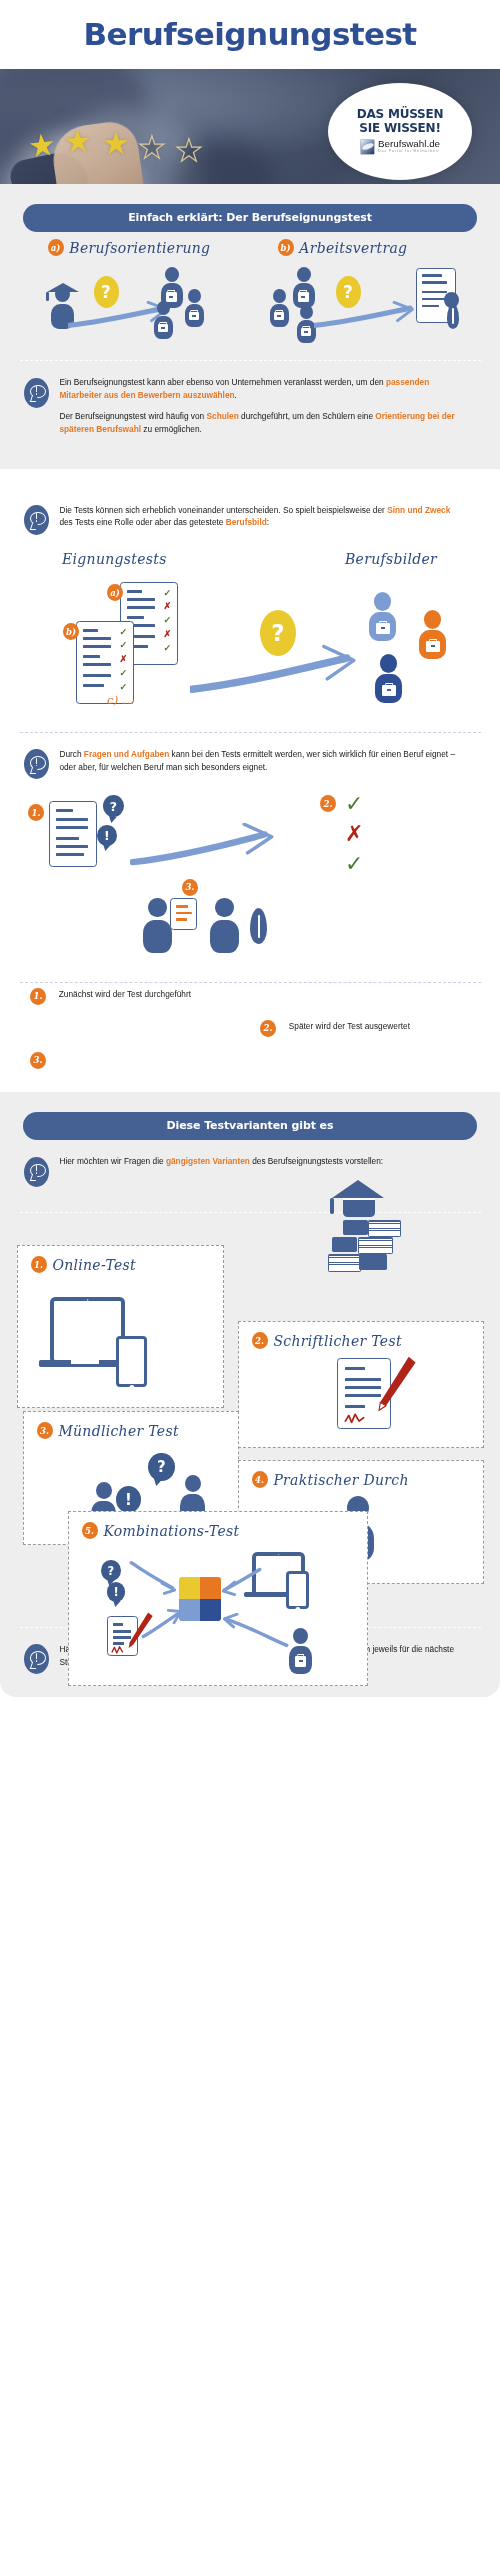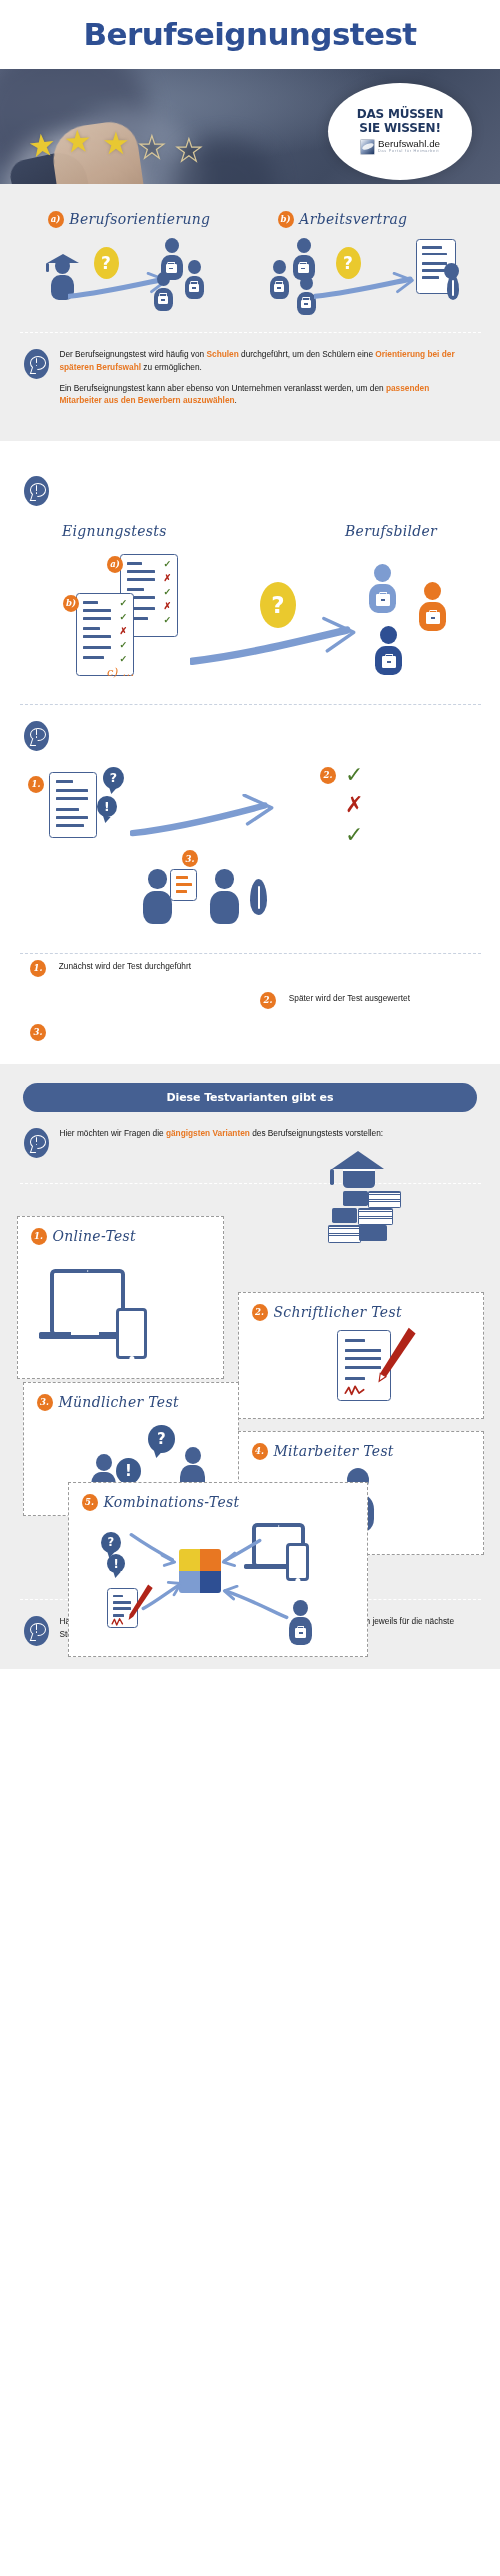--- a/index.html
+++ b/index.html
@@ -4,21 +4,21 @@
 <title>Berufseignungstest Infografik</title>
 <style>
   html,body{margin:0;padding:0;}
   body{
     width:500px;
     background:#ffffff;
     font-family:"Liberation Sans", sans-serif;
     color:#1b1b1b;
     -webkit-font-smoothing:antialiased;
   }
-  .page{width:500px;position:relative;overflow:hidden;}
+  .page{width:500px;position:relative;overflow:hidden;border-radius:16px;}
 
   
   .title-bar{
     background:#ffffff;
     height:69px;
     display:flex;align-items:center;justify-content:center;
   }
   .title-bar h1{
     margin:0;
     font-family:"DejaVu Sans", sans-serif;
@@ -270,20 +270,21 @@
         <div class="lg-txt">
           <div class="lg-main">Berufswahl.de</div>
           <div class="lg-sub">Das Portal für Heimarbeit</div>
         </div>
       </div>
     </div>
   </div>
 
   <div class="sec-gray sec-pad">
 
+    <div class="pill">Einfach erklärt: Der Berufseignungstest</div>
 
     <div class="fig-row">
 
       <div class="fig-col">
         <div class="fig-head">
           <span class="num-badge">a)</span>
           <span class="hand-label">Berufsorientierung</span>
         </div>
         <div class="fig-art">
 
@@ -372,38 +373,43 @@
 
     <div class="dashline light"></div>
 
     <div class="note">
       <div class="bubble-icon">
         <div class="inner"></div>
           <div class="bang"></div>
       </div>
       <div class="note-text">
         <p>
-          <span>Der Berufseignungstest wird häufig von </span><b class="hl">Schulen</b><span> durchgeführt, um den Schülern eine </span><b class="hl">Orientierung bei der späteren Berufswahl</b><span> zu ermöglichen.</span>
+          <span>Ein Berufseignungstest kann aber ebenso von Unternehmen veranlasst werden, um den </span><b class="hl">passenden Mitarbeiter aus den Bewerbern auszuwählen</b><span>.</span>
         </p>
         <p>
-          <span>Ein Berufseignungstest kann aber ebenso von Unternehmen veranlasst werden, um den </span><b class="hl">passenden Mitarbeiter aus den Bewerbern auszuwählen</b><span>.</span>
+          <span>Der Berufseignungstest wird häufig von </span><b class="hl">Schulen</b><span> durchgeführt, um den Schülern eine </span><b class="hl">Orientierung bei der späteren Berufswahl</b><span> zu ermöglichen.</span>
         </p>
       </div>
     </div>
 
     <div style="height:24px"></div>
   </div>
 
   <div class="sec-white sec-pad">
 
 
     <div class="note">
       <div class="bubble-icon">
         <div class="inner"></div>
           <div class="bang"></div>
+      </div>
+      <div class="note-text">
+        <p>
+          <span>Die Tests können sich erheblich voneinander unterscheiden. So spielt beispielsweise der </span><b class="hl">Sinn und Zweck</b><span> des Tests eine Rolle oder aber das getestete </span><b class="hl">Berufsbild</b><span>:</span>
+        </p>
       </div>
     </div>
 
     <div style="position:relative;height:173px;margin-top:5.8px;">
       <div class="hand-label" style="position:absolute;left:62px;top:4.6px;">Eignungstests</div>
       <div class="hand-label" style="position:absolute;left:345px;top:4.6px;">Berufsbilder</div>
 
       <div class="doc" style="left:120px;top:36px;width:56px;height:81px;background:#ffffff;">
         <div class="ln" style="left:5.8px;top:7px;width:15px;"></div>
         <div class="ln" style="left:5.8px;top:15px;width:28px;"></div>
@@ -464,20 +470,25 @@
       </div>
     </div>
 
     <div class="dashline"></div>
 
     <div class="note">
       <div class="bubble-icon">
         <div class="inner"></div>
           <div class="bang"></div>
       </div>
+      <div class="note-text">
+        <p>
+          <span>Durch </span><b class="hl">Fragen und Aufgaben</b><span> kann bei den Tests ermittelt werden, wer sich wirklich für einen Beruf eignet – oder aber, für welchen Beruf man sich besonders eignet.</span>
+        </p>
+      </div>
     </div>
 
     <div style="position:relative;height:184px;">
       <span class="num-badge" style="position:absolute;left:28px;top:19.5px;">1.</span>
       <div class="doc" style="left:49px;top:16px;width:46px;height:64px;">
         <div class="ln" style="left:5.8px;top:7px;width:17px;"></div>
         <div class="ln" style="left:5.8px;top:16px;width:32px;"></div>
         <div class="ln" style="left:5.8px;top:24px;width:32px;"></div>
         <div class="ln" style="left:5.8px;top:35px;width:23px;"></div>
         <div class="ln" style="left:5.8px;top:43px;width:32px;"></div>
@@ -617,21 +628,21 @@
           <div class="person" style="left:156px;top:36px;">
             <div class="head" style="width:16px;height:17px;margin:0 auto;"></div>
             <div class="body" style="width:25px;height:30px;margin-top:1.7px;"></div>
           </div>
         </div>
       </div>
 
       <div class="vcard" style="left:238px;top:247px;width:244px;height:122px;">
         <div class="vhead">
           <span class="num-badge">4.</span>
-          <span class="hand-label">Mitarbeiter Test</span>
+          <span class="hand-label">Praktischer Durch</span>
         </div>
         <div class="vart" style="height:81px;">
           <div class="person" style="left:102px;top:8px;">
             <div class="head" style="width:22px;height:24px;margin:0 auto;"></div>
             <div class="body" style="width:33px;height:38px;margin-top:2.3px;position:relative;">
               <div class="case" style="left:8.6px;top:14px;width:17px;height:15px;"></div>
             </div>
           </div>
         </div>
       </div>

